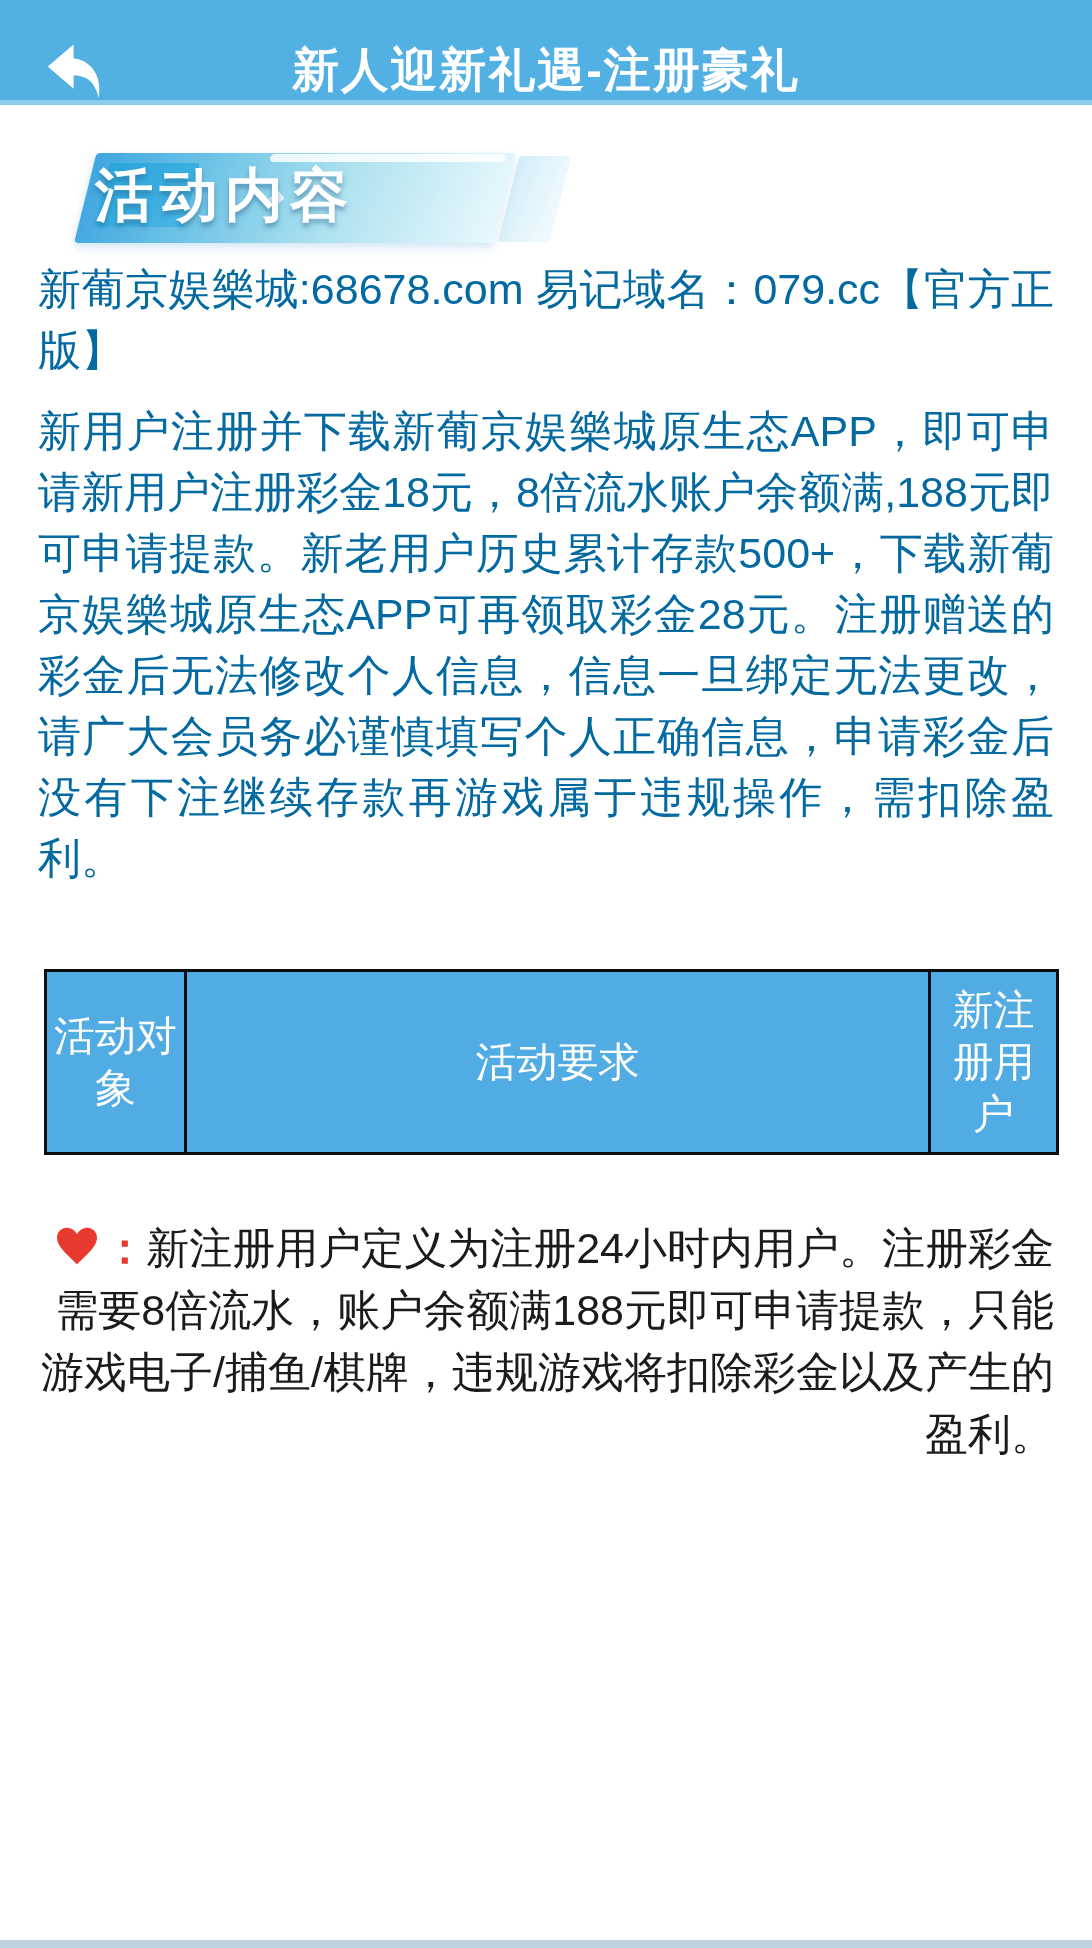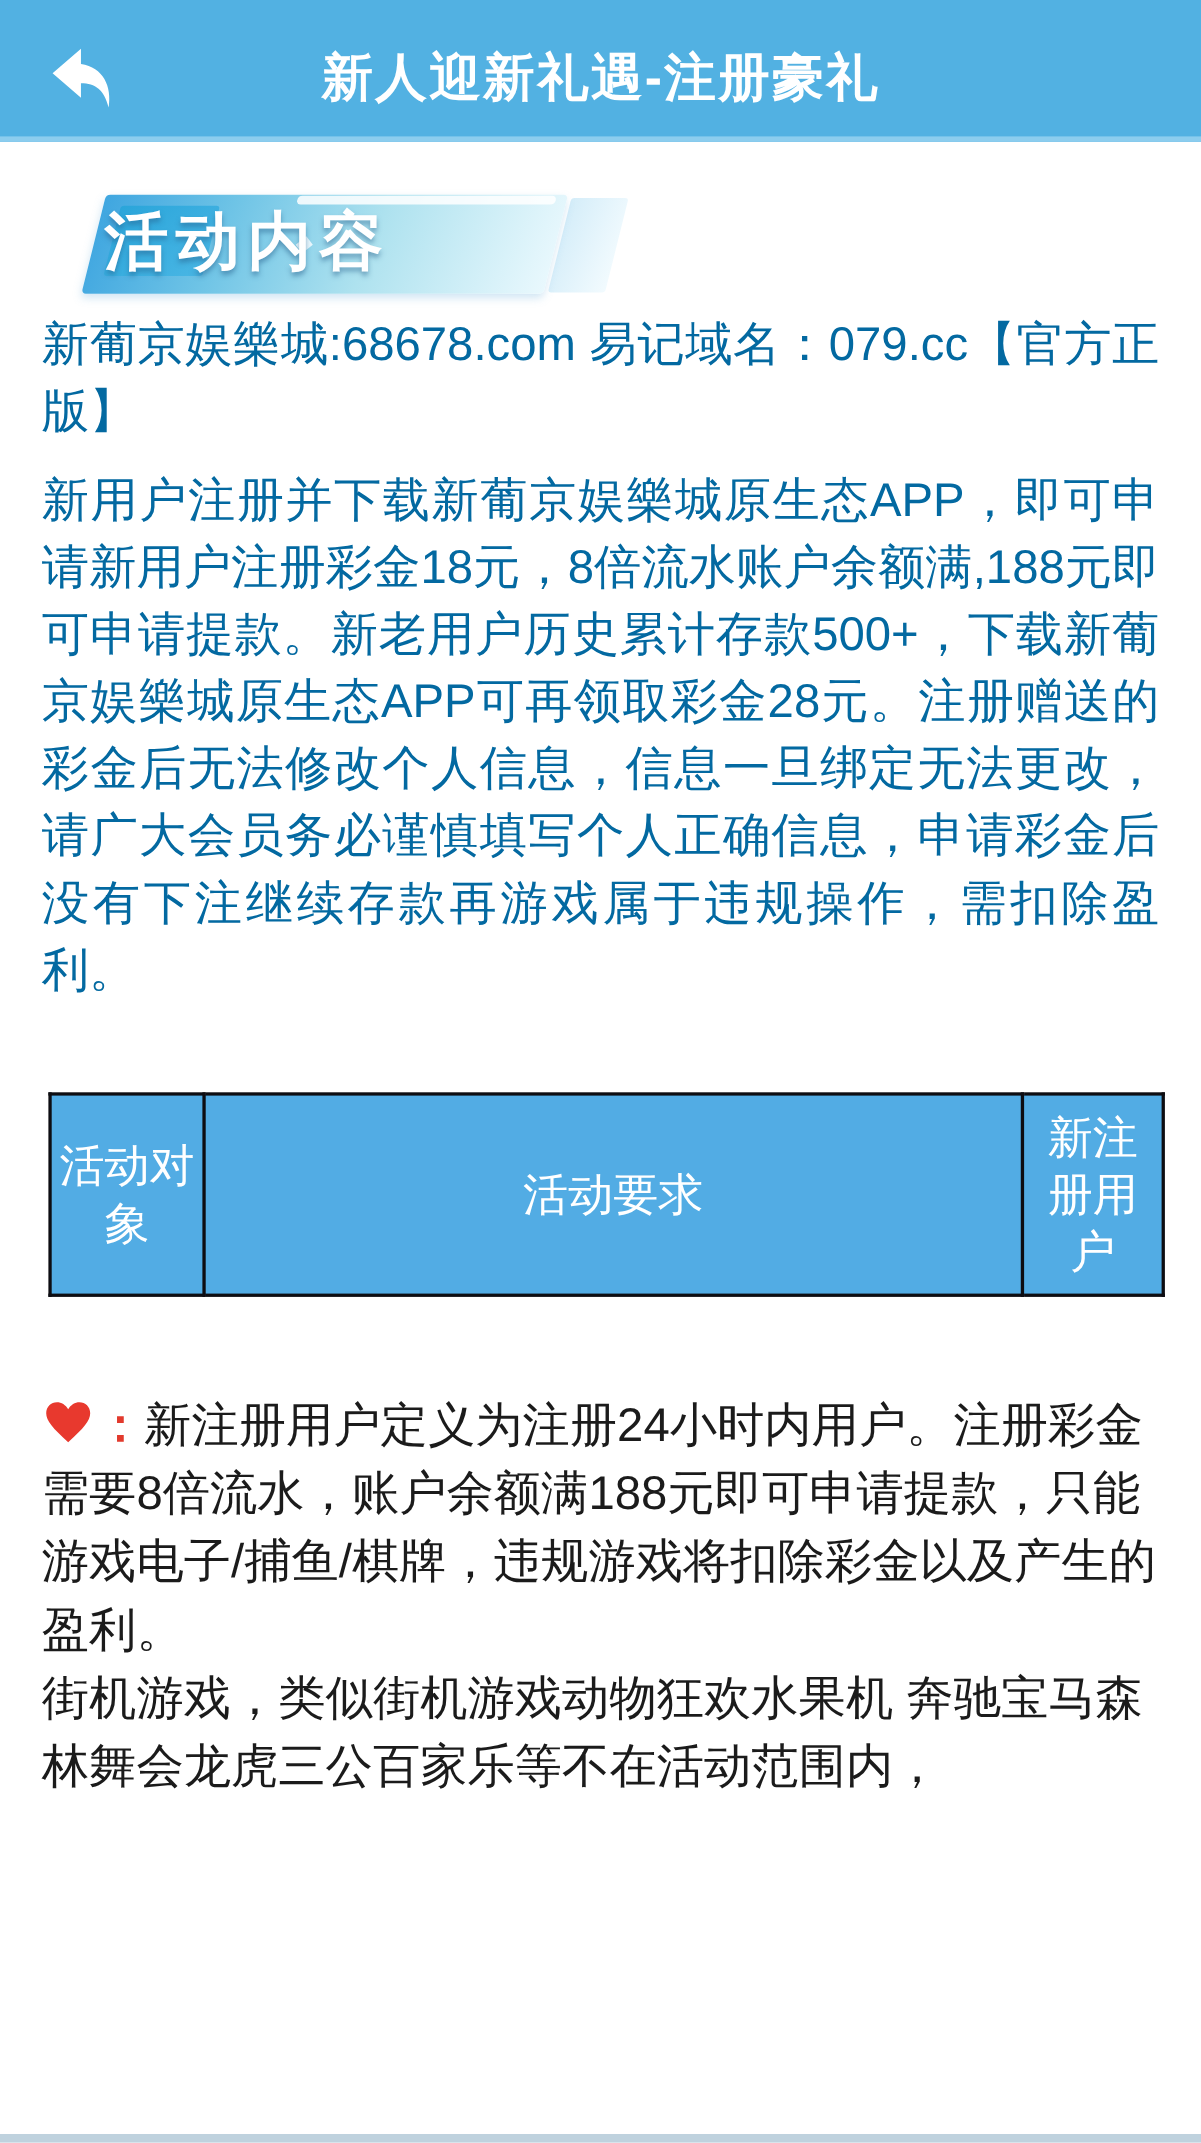--- a/index.html
+++ b/index.html
@@ -3,21 +3,21 @@
 <meta charset="utf-8">
 <style>
   html,body{margin:0;padding:0;}
   body{
     width:1092px;height:1948px;overflow:hidden;background:#ffffff;
     font-family:"Liberation Sans","DejaVu Sans",sans-serif;
     -webkit-font-smoothing:antialiased;position:relative;
   }
   
   .appbar{
-    height:129px;background:#52b1e2;position:relative;
+    height:105px;background:#52b1e2;position:relative;
     border-bottom:5px solid #8ccdee;box-sizing:border-box;
   }
   .back-btn{
     position:absolute;left:42px;top:40px;width:80px;height:64px;
     background:transparent;border:none;padding:0;cursor:pointer;
   }
   .back-btn svg{width:74px;height:60px;display:block;}
   .appbar-title{
     position:absolute;left:0;right:0;top:0;height:140px;
     display:flex;align-items:center;justify-content:center;
@@ -71,21 +71,21 @@
     line-height:52px;padding:12px 6px;
   }
   table.promo td{
     color:#141414;font-size:43px;line-height:57px;padding:8px 12px;font-weight:500;
   }
   td.reward{font-size:46px;}
   .col-target{width:140px;}
   .col-req{width:744px;}
   .col-reward{width:128px;}
   
-  .notes{margin-top:86px;}
+  .notes{margin-top:62px;text-align:right;}
   .note{margin:0 38px;color:#1b1b1b;font-size:43px;line-height:62px;font-weight:500;}
   .heart{display:inline-block;width:48px;height:44px;vertical-align:-4px;margin-right:2px;}
   .red{color:#e23a2d;font-weight:700;}
   .bottom-strip{position:absolute;left:0;bottom:0;width:100%;height:8px;background:#bfd2de;}
 </style>
 </head>
 <body>
 
 <div class="appbar">
   <button class="back-btn">
@@ -126,16 +126,15 @@
   <tbody>
   </tbody>
 </table>
 
 <div class="notes">
   <p class="note">
     <svg class="heart" viewBox="0 0 24 22">
       <path d="M12 20.6 C5.0 14.2 2 10.8 2 7.4 C2 4.5 4.2 2.4 6.9 2.4 C8.9 2.4 10.9 3.6 12 5.6 C13.1 3.6 15.1 2.4 17.1 2.4 C19.8 2.4 22 4.5 22 7.4 C22 10.8 19 14.2 12 20.6 Z" fill="#e8392e"></path>
     </svg><span class="red">：</span><span>新注册用户定义为注册24小时内用户。注册彩金需要8倍流水，账户余额满188元即可申请提款，只能游戏电子/捕鱼/棋牌，违规游戏将扣除彩金以及产生的盈利。</span>
   </p>
-  <p class="note">街机游戏，类似街机游戏动物狂欢水果机 奔驰宝马森林舞会龙虎三公百家乐等不在活动范围内，</p>
 </div>
 
 <div class="bottom-strip"></div>
 
 </body></html>

